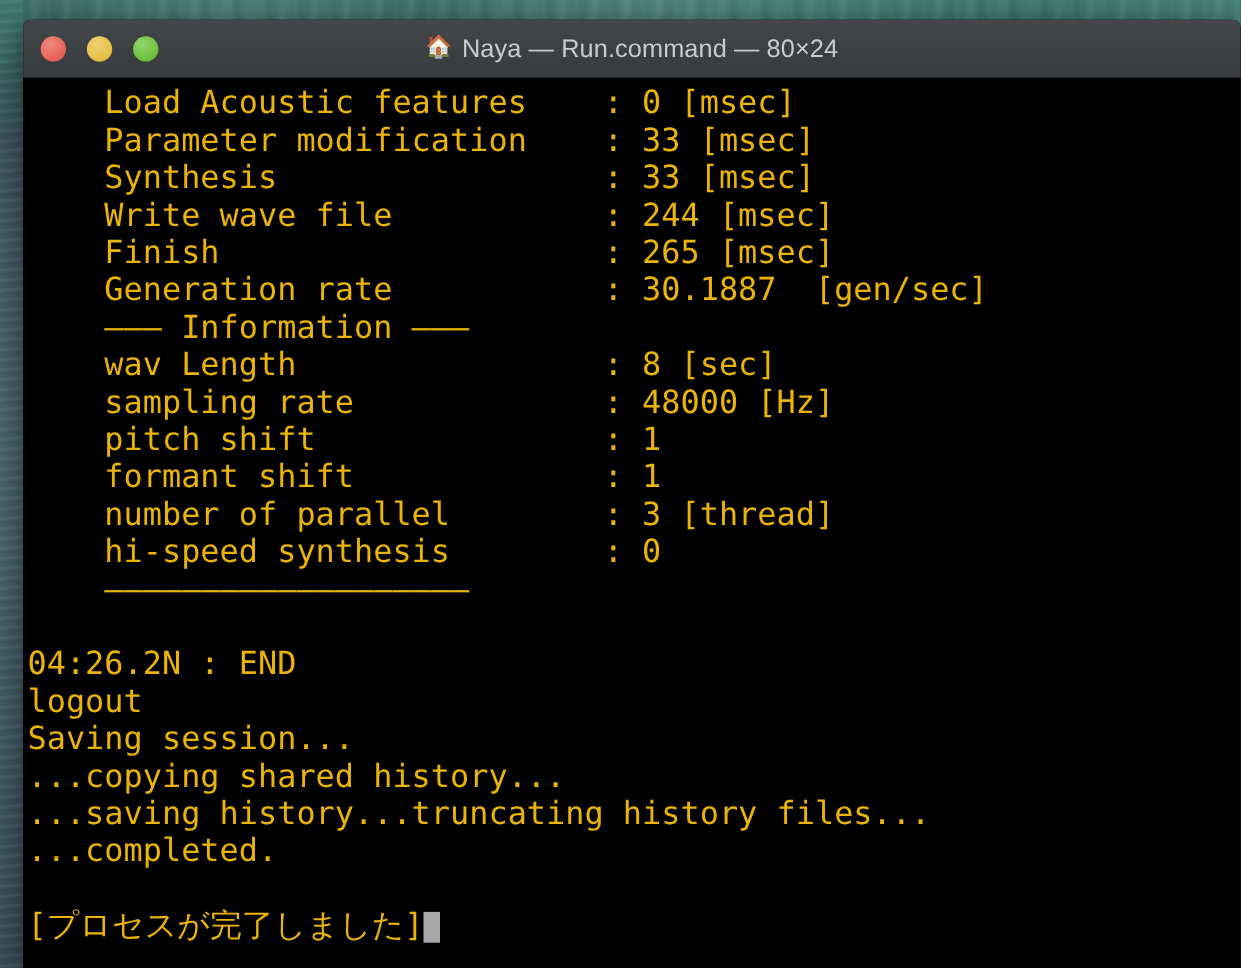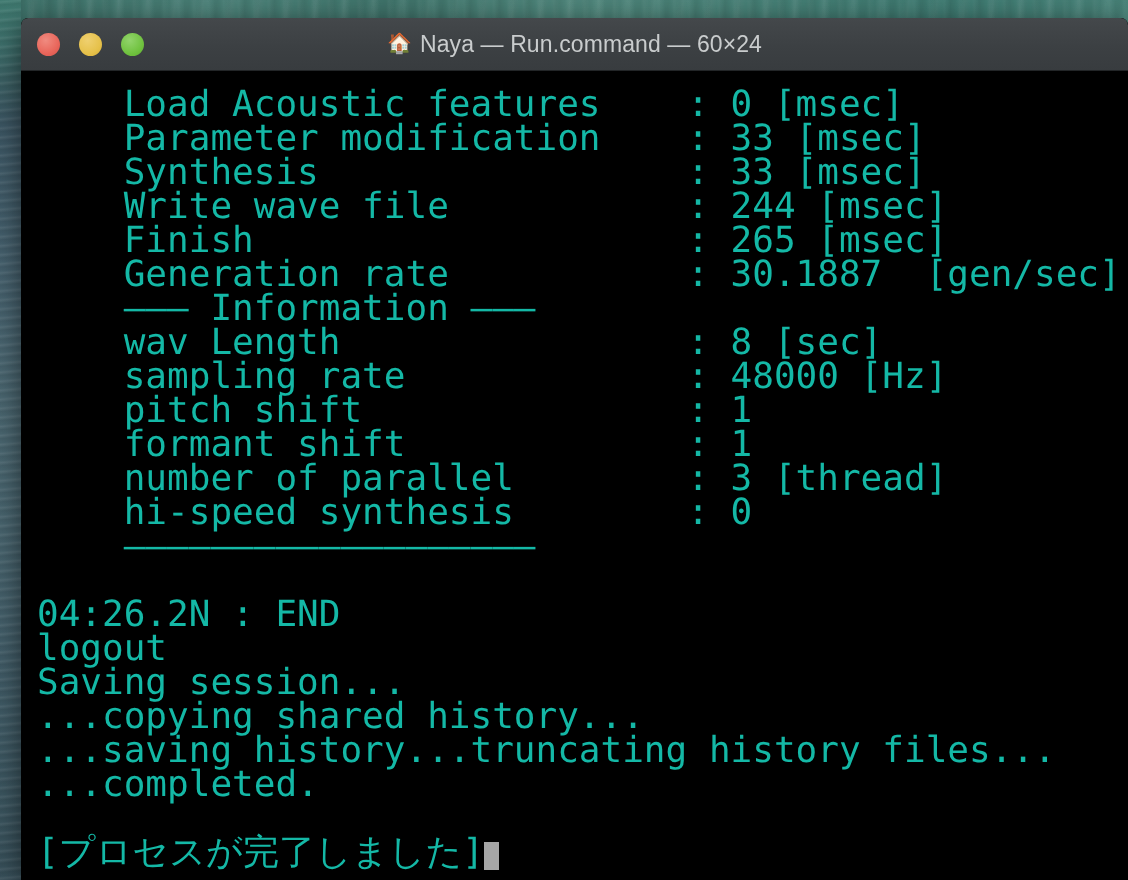--- a/index.html
+++ b/index.html
@@ -137,25 +137,25 @@
     position: relative;
     height: 810px;
     background: #000;
     padding: 0;
     overflow: hidden;
   }
   #console {
     position: absolute;
     left: 1px;
     top: 2px;
-    margin: 15px;
+    margin: 3px;
     white-space: pre;
-    color: #14b8a6;
+    color: #eab308;
     font-family: "DejaVu Sans Mono", monospace;
-    font-size: 36px;
+    font-size: 29px;
     line-height: 34px;
     letter-spacing: 0px;
     text-rendering: geometricPrecision;
   }
   #console .blank { display: block; height: 34px; }
   .cursor {
     display: inline-block;
     width: 15px;
     height: 28px;
     background: #a6a6a6;
@@ -172,21 +172,21 @@
   <div id="window">
 
     <div id="titlebar">
       <div class="traffic-lights">
         <span class="light close"></span>
         <span class="light min"></span>
         <span class="light zoom"></span>
       </div>
       <div id="title">
         <span class="home-icon">🏠</span>
-        <span>Naya — Run.command — 60×24</span>
+        <span>Naya — Run.command — 80×24</span>
       </div>
     </div>
 
     <div id="screen">
       <div id="console"><div>    Load Acoustic features    : 0 [msec]</div><div>    Parameter modification    : 33 [msec]</div><div>    Synthesis                 : 33 [msec]</div><div>    Write wave file           : 244 [msec]</div><div>    Finish                    : 265 [msec]</div><div>    Generation rate           : 30.1887  [gen/sec]</div><div>    ——— Information ———</div><div>    wav Length                : 8 [sec]</div><div>    sampling rate             : 48000 [Hz]</div><div>    pitch shift               : 1</div><div>    formant shift             : 1</div><div>    number of parallel        : 3 [thread]</div><div>    hi-speed synthesis        : 0</div><div>    ———————————————————</div><div class="blank"></div><div>04:26.2N : END</div><div>logout</div><div>Saving session...</div><div>...copying shared history...</div><div>...saving history...truncating history files...</div><div>...completed.</div><div class="blank"></div><div><span>[プロセスが完了しました]</span><span class="cursor"></span></div></div>
     </div>
 
   </div>
 </div>
 

